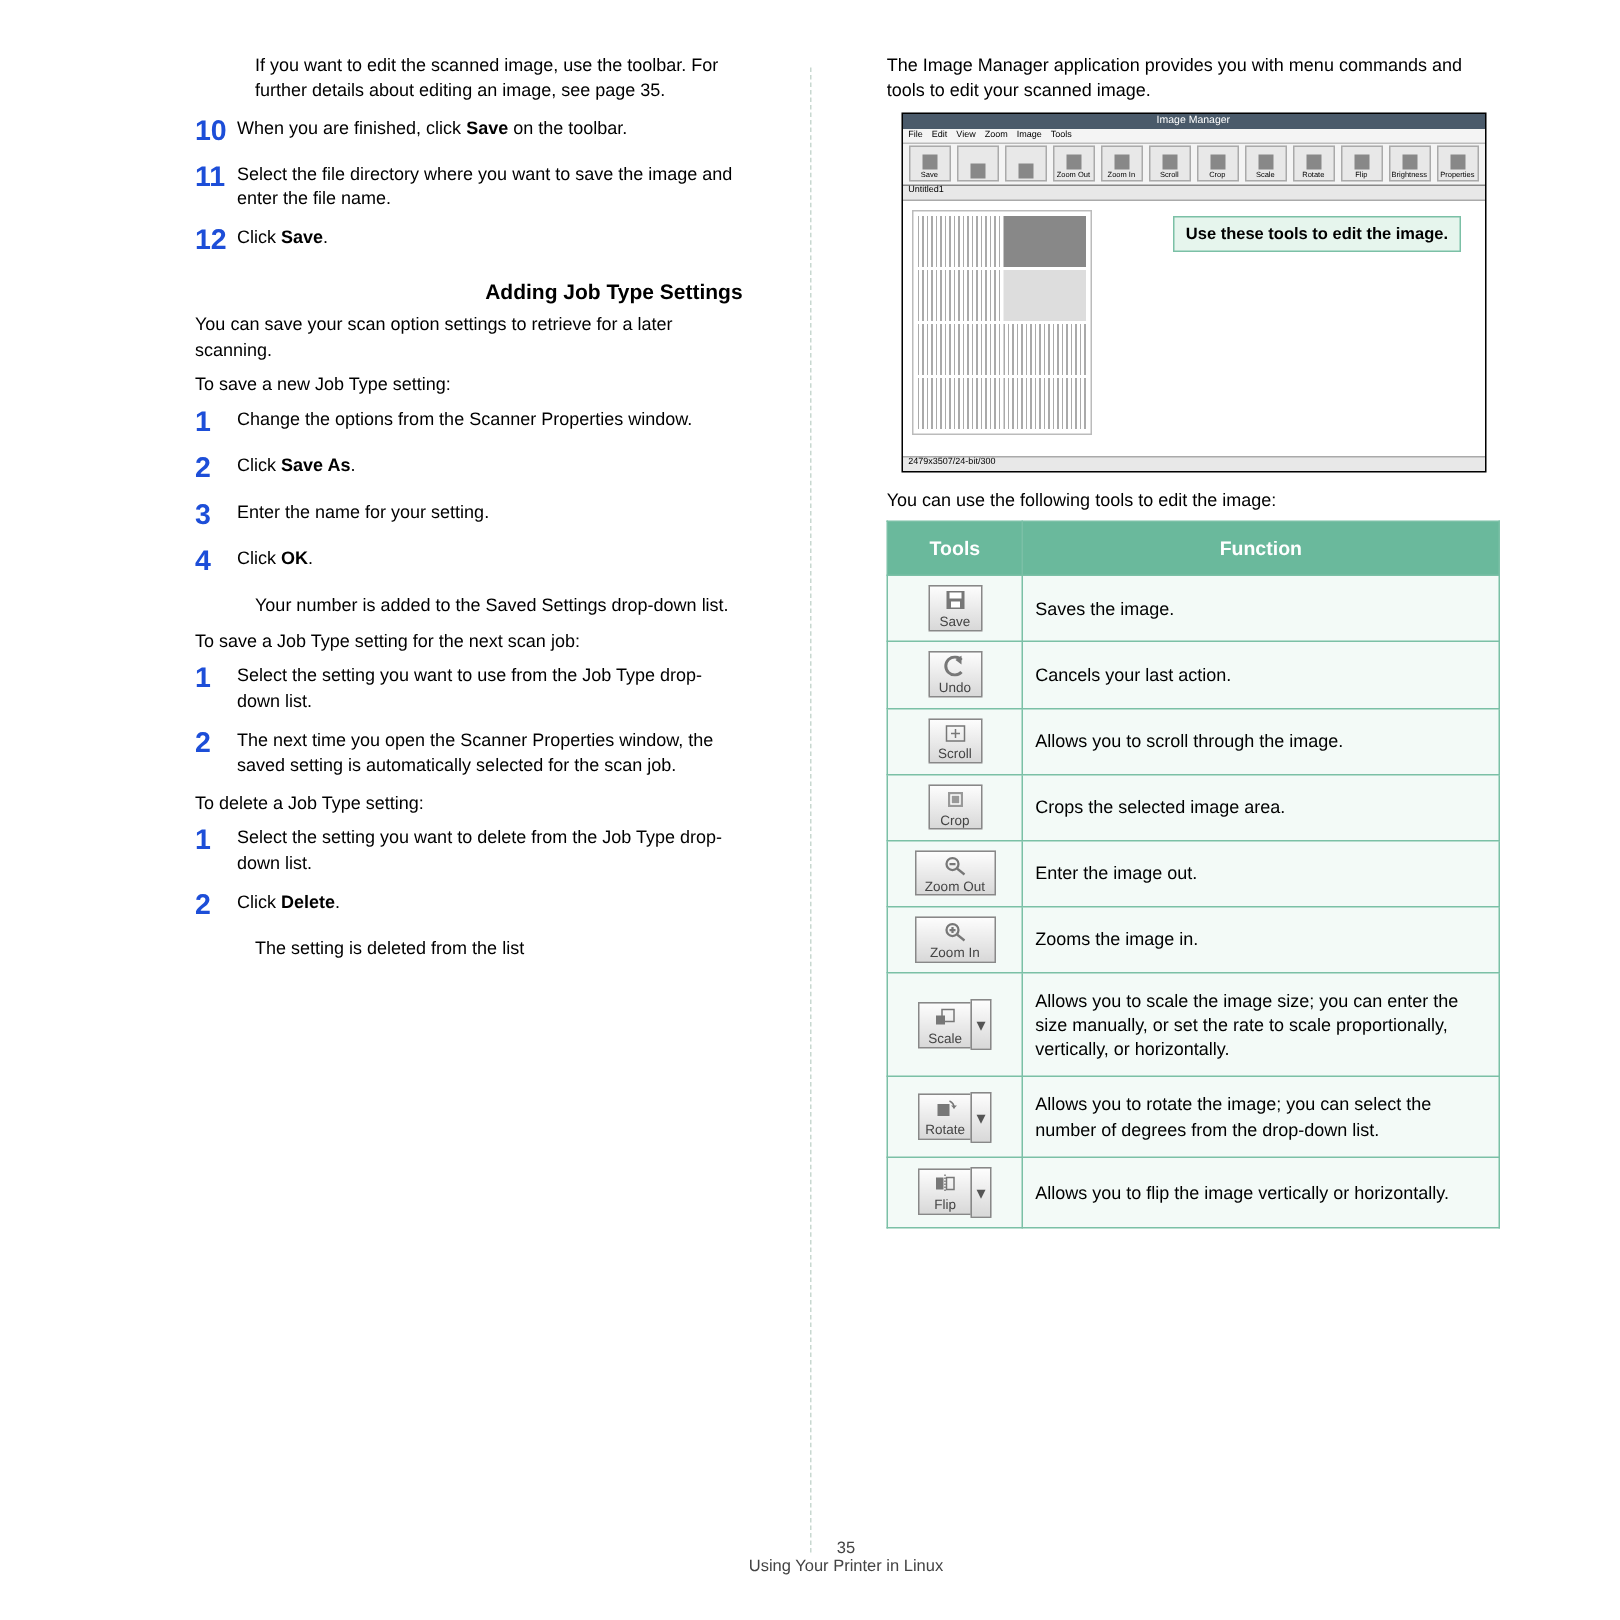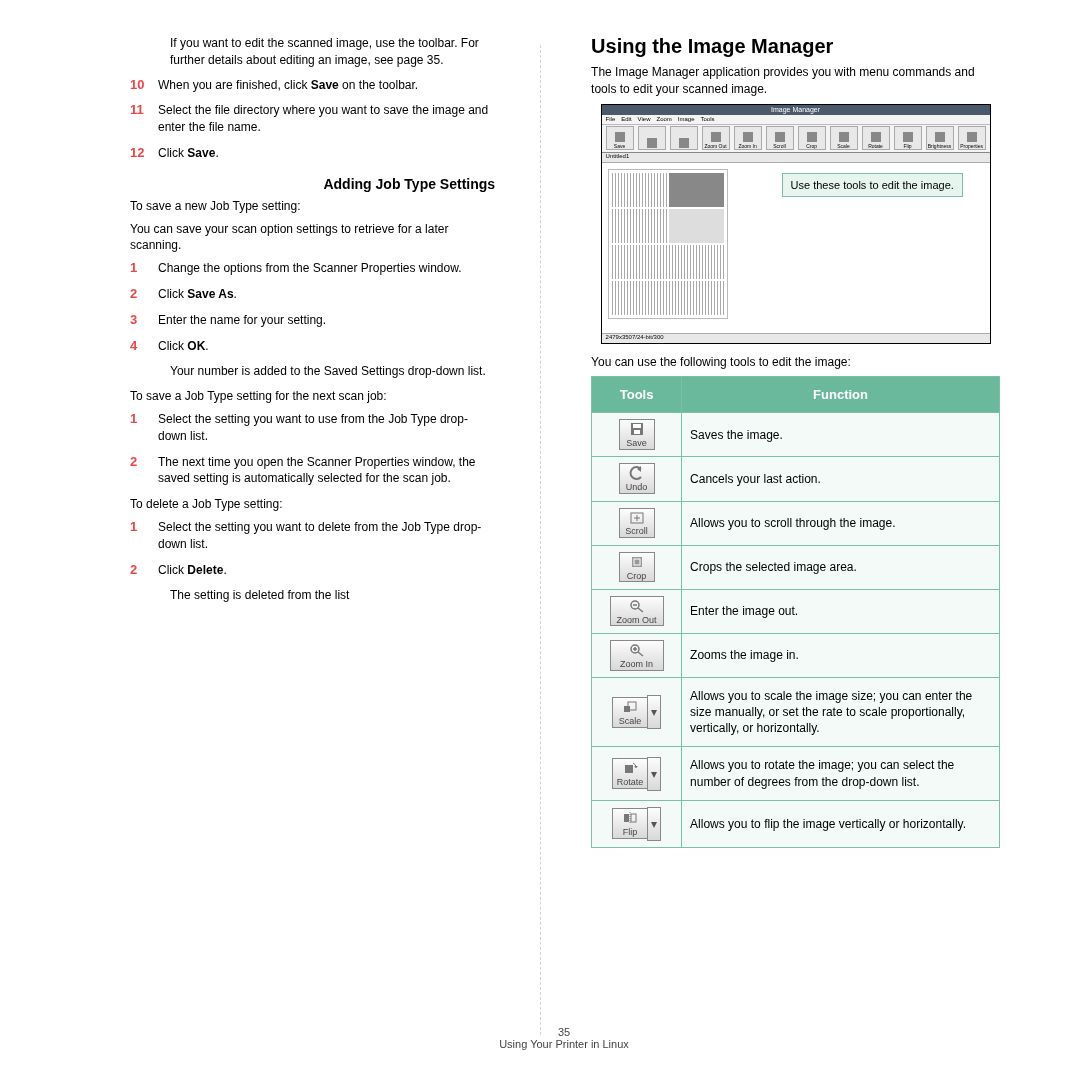--- a/index.html
+++ b/index.html
@@ -25,23 +25,23 @@
   .divider {
     width: 1px;
     border-left: 1.5px dashed #c8d8d0;
     margin: 10px 0 0 0;
     height: 990px;
   }
   .para { line-height: 1.4; margin-bottom: 6px; text-align: left; }
   .indent-para { margin-left: 40px; line-height: 1.4; margin-bottom: 8px; }
   .ol-item { display: flex; align-items: flex-start; margin-bottom: 9px; }
   .ol-num {
-    color: #ef4444;
+    color: #1d4ed8;
     font-weight: bold;
-    font-size: 13px;
+    font-size: 19px;
     width: 28px;
     flex-shrink: 0;
   }
   .ol-text { line-height: 1.4; flex: 1; }
   .h2 {
     font-size: 14px;
     font-weight: bold;
     margin: 14px 0 6px 0;
     color: #000;
     text-align: right;
@@ -85,21 +85,21 @@
   .ss-thumb {
     width: 120px; height: 150px; border:1px solid #bbb; background:#fff;
     display:grid; grid-template-columns:1fr 1fr; grid-template-rows:repeat(4,1fr); gap:2px; padding:3px;
   }
   .ss-thumb div { background: repeating-linear-gradient(90deg,#aaa,#aaa 1px,#fff 1px,#fff 3px); }
   .ss-thumb .prod { background:#888; }
   .ss-thumb .chart { background:#ddd; }
   .ss-callout {
     position:absolute; top: 68px; left: 180px;
     background:#e6f5ed; border:1px solid #7bc0a6;
-    padding:4px 8px; font-size:11px; line-height:1.3;
+    padding:4px 8px; font-size:11px; line-height:1.3;font-weight:bold;
   }
   .ss-status {
     position:absolute; bottom:0; left:0; right:0; height:10px;
     background:#e8e8e8; border-top:1px solid #aaa; font-size:6px; padding-left:4px;
   }
 
   table.tools {
     border-collapse: collapse;
     width: 100%;
     margin-top: 6px;
@@ -168,22 +168,22 @@
     </div>
 
     <div class="ol-item">
       <div class="ol-num">12</div>
       <div class="ol-text">
         <span>Click </span><span class="bold">Save</span><span>.</span>
       </div>
     </div>
 
     <div class="h2">Adding Job Type Settings</div>
+    <div class="para">You can save your scan option settings to retrieve for a later scanning.</div>
     <div class="para">To save a new Job Type setting:</div>
-    <div class="para">You can save your scan option settings to retrieve for a later scanning.</div>
 
     <div class="ol-item">
       <div class="ol-num">1</div>
       <div class="ol-text">Change the options from the Scanner Properties window.</div>
     </div>
     <div class="ol-item">
       <div class="ol-num">2</div>
       <div class="ol-text"><span>Click </span><span class="bold">Save As</span><span>.</span></div>
     </div>
     <div class="ol-item">
@@ -214,21 +214,20 @@
     <div class="ol-item">
       <div class="ol-num">2</div>
       <div class="ol-text"><span>Click </span><span class="bold">Delete</span><span>.</span></div>
     </div>
     <div class="indent-para">The setting is deleted from the list</div>
   </div>
 
   <div class="divider"></div>
 
   <div class="col col-right">
-    <div class="h1">Using the Image Manager</div>
     <div class="para">The Image Manager application provides you with menu commands and tools to edit your scanned image.</div>
 
     <div class="screenshot">
       <div class="ss-titlebar">Image Manager</div>
       <div class="ss-menubar">
         <span>File</span>
         <span>Edit</span>
         <span>View</span>
         <span>Zoom</span>
         <span>Image</span>

